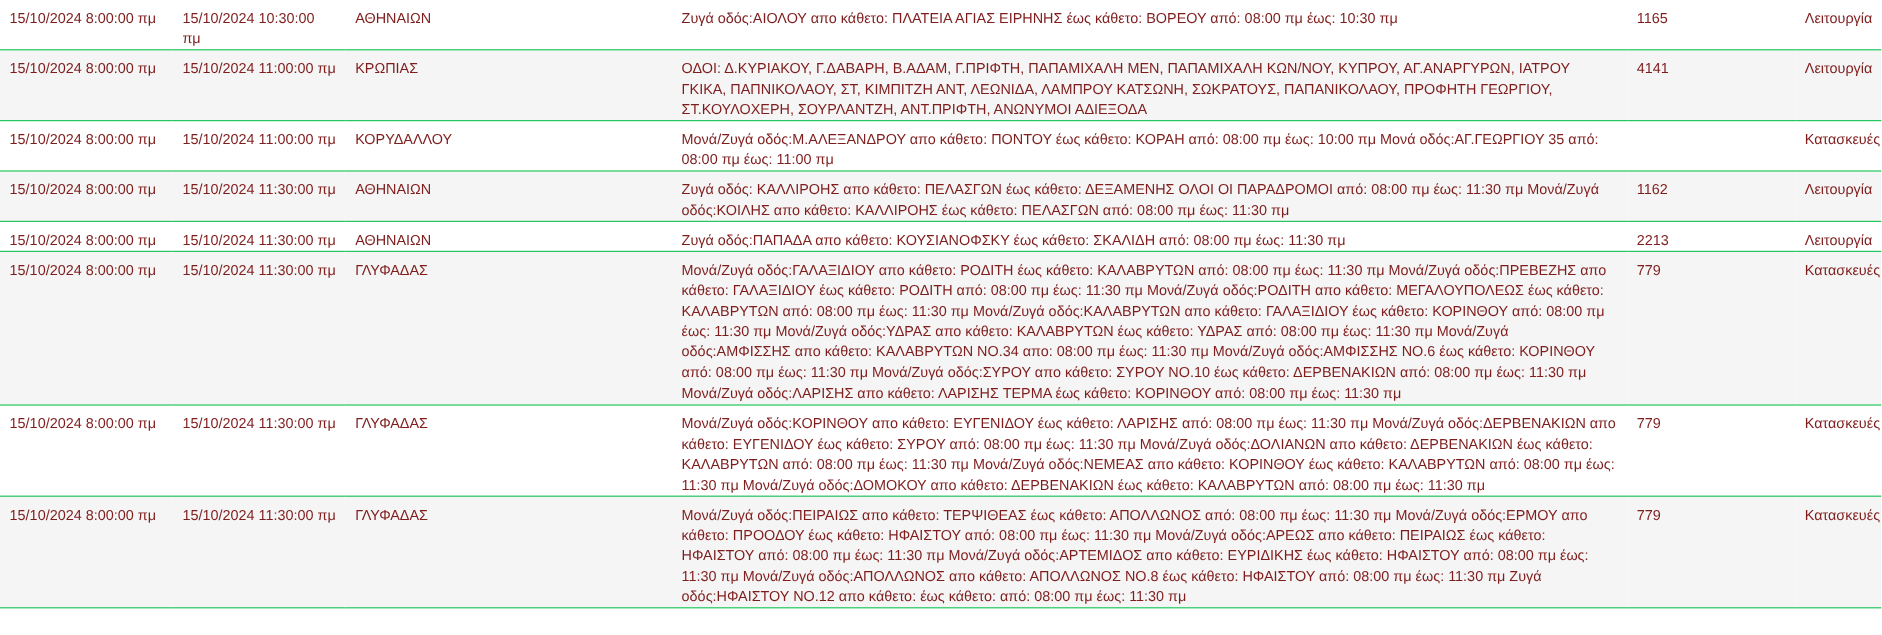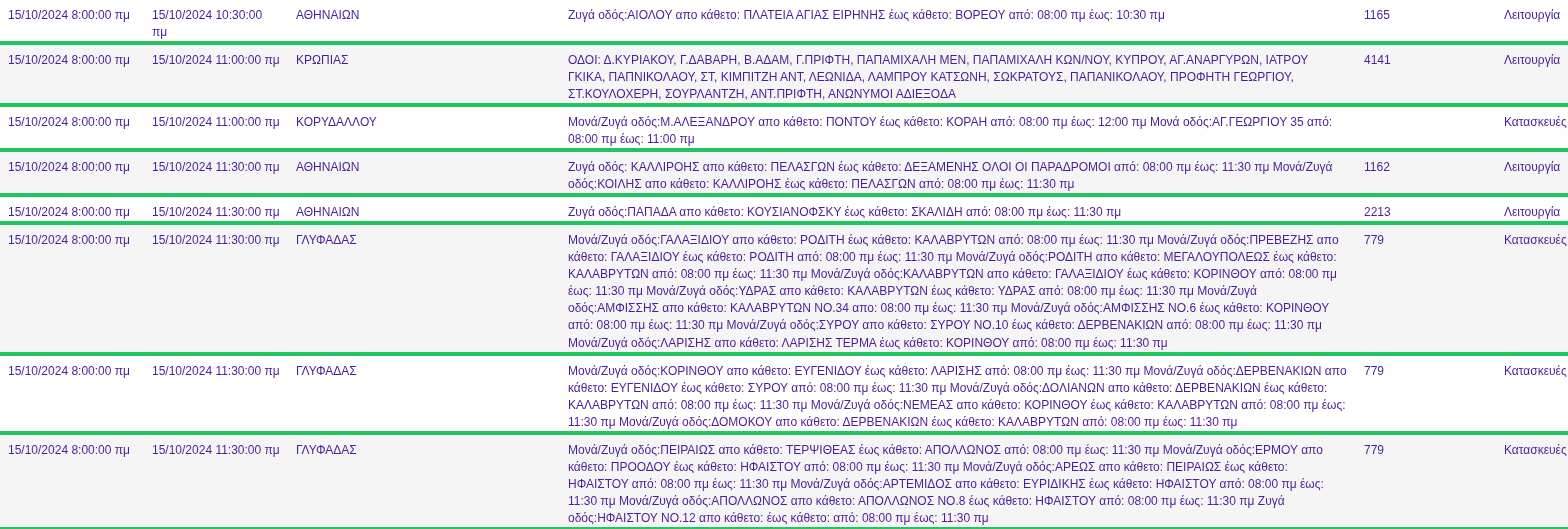--- a/index.html
+++ b/index.html
@@ -20,24 +20,24 @@
   }
   table.outage-table {
     width: 1568px;
     border-collapse: collapse;
     table-layout: fixed;
   }
   table.outage-table td {
     vertical-align: top;
     padding: 7px 8px 0 8px;
     border-top: 1px solid #e4e4e4;
-    border-bottom: 4px solid #22c55e;
+    border-bottom: 1px solid #22c55e;
     line-height: 1.42;
     font-size: 12px;
-    color: #4c1d95;
+    color: #7f1d1d;
   }
   tr.row-even td {
     background: #ffffff;
   }
   tr.row-odd td {
     background: #f5f5f5;
   }
   tr.first-row td {
     border-top: none;
   }
@@ -74,21 +74,21 @@
         <td class="col-to">15/10/2024 11:00:00 πμ</td>
         <td class="col-muni muni-cell">ΚΡΩΠΙΑΣ</td>
         <td class="col-desc desc-cell">ΟΔΟΙ: Δ.ΚΥΡΙΑΚΟΥ, Γ.ΔΑΒΑΡΗ, Β.ΑΔΑΜ, Γ.ΠΡΙΦΤΗ, ΠΑΠΑΜΙΧΑΛΗ ΜΕΝ, ΠΑΠΑΜΙΧΑΛΗ ΚΩΝ/ΝΟΥ, ΚΥΠΡΟΥ, ΑΓ.ΑΝΑΡΓΥΡΩΝ, ΙΑΤΡΟΥ ΓΚΙΚΑ, ΠΑΠΝΙΚΟΛΑΟΥ, ΣΤ, ΚΙΜΠΙΤΖΗ ΑΝΤ, ΛΕΩΝΙΔΑ, ΛΑΜΠΡΟΥ ΚΑΤΣΩΝΗ, ΣΩΚΡΑΤΟΥΣ, ΠΑΠΑΝΙΚΟΛΑΟΥ, ΠΡΟΦΗΤΗ ΓΕΩΡΓΙΟΥ, ΣΤ.ΚΟΥΛΟΧΕΡΗ, ΣΟΥΡΛΑΝΤΖΗ, ΑΝΤ.ΠΡΙΦΤΗ, ΑΝΩΝΥΜΟΙ ΑΔΙΕΞΟΔΑ</td>
         <td class="col-code code-cell">4141</td>
         <td class="col-type type-cell">Λειτουργία</td>
       </tr>
       <tr class="row-even">
         <td class="col-from">15/10/2024 8:00:00 πμ</td>
         <td class="col-to">15/10/2024 11:00:00 πμ</td>
         <td class="col-muni muni-cell">ΚΟΡΥΔΑΛΛΟΥ</td>
-        <td class="col-desc desc-cell">Μονά/Ζυγά οδός:Μ.ΑΛΕΞΑΝΔΡΟΥ απο κάθετο: ΠΟΝΤΟΥ έως κάθετο: ΚΟΡΑΗ από: 08:00 πμ έως: 12:00 πμ Μονά οδός:ΑΓ.ΓΕΩΡΓΙΟΥ 35 από: 08:00 πμ έως: 11:00 πμ</td>
+        <td class="col-desc desc-cell">Μονά/Ζυγά οδός:Μ.ΑΛΕΞΑΝΔΡΟΥ απο κάθετο: ΠΟΝΤΟΥ έως κάθετο: ΚΟΡΑΗ από: 08:00 πμ έως: 10:00 πμ Μονά οδός:ΑΓ.ΓΕΩΡΓΙΟΥ 35 από: 08:00 πμ έως: 11:00 πμ</td>
         <td class="col-code code-cell"></td>
         <td class="col-type type-cell">Κατασκευές</td>
       </tr>
       <tr class="row-odd">
         <td class="col-from">15/10/2024 8:00:00 πμ</td>
         <td class="col-to">15/10/2024 11:30:00 πμ</td>
         <td class="col-muni muni-cell">ΑΘΗΝΑΙΩΝ</td>
         <td class="col-desc desc-cell">Ζυγά οδός: ΚΑΛΛΙΡΟΗΣ απο κάθετο: ΠΕΛΑΣΓΩΝ έως κάθετο: ΔΕΞΑΜΕΝΗΣ ΟΛΟΙ ΟΙ ΠΑΡΑΔΡΟΜΟΙ από: 08:00 πμ έως: 11:30 πμ Μονά/Ζυγά οδός:ΚΟΙΛΗΣ απο κάθετο: ΚΑΛΛΙΡΟΗΣ έως κάθετο: ΠΕΛΑΣΓΩΝ από: 08:00 πμ έως: 11:30 πμ</td>
         <td class="col-code code-cell">1162</td>
         <td class="col-type type-cell">Λειτουργία</td>

